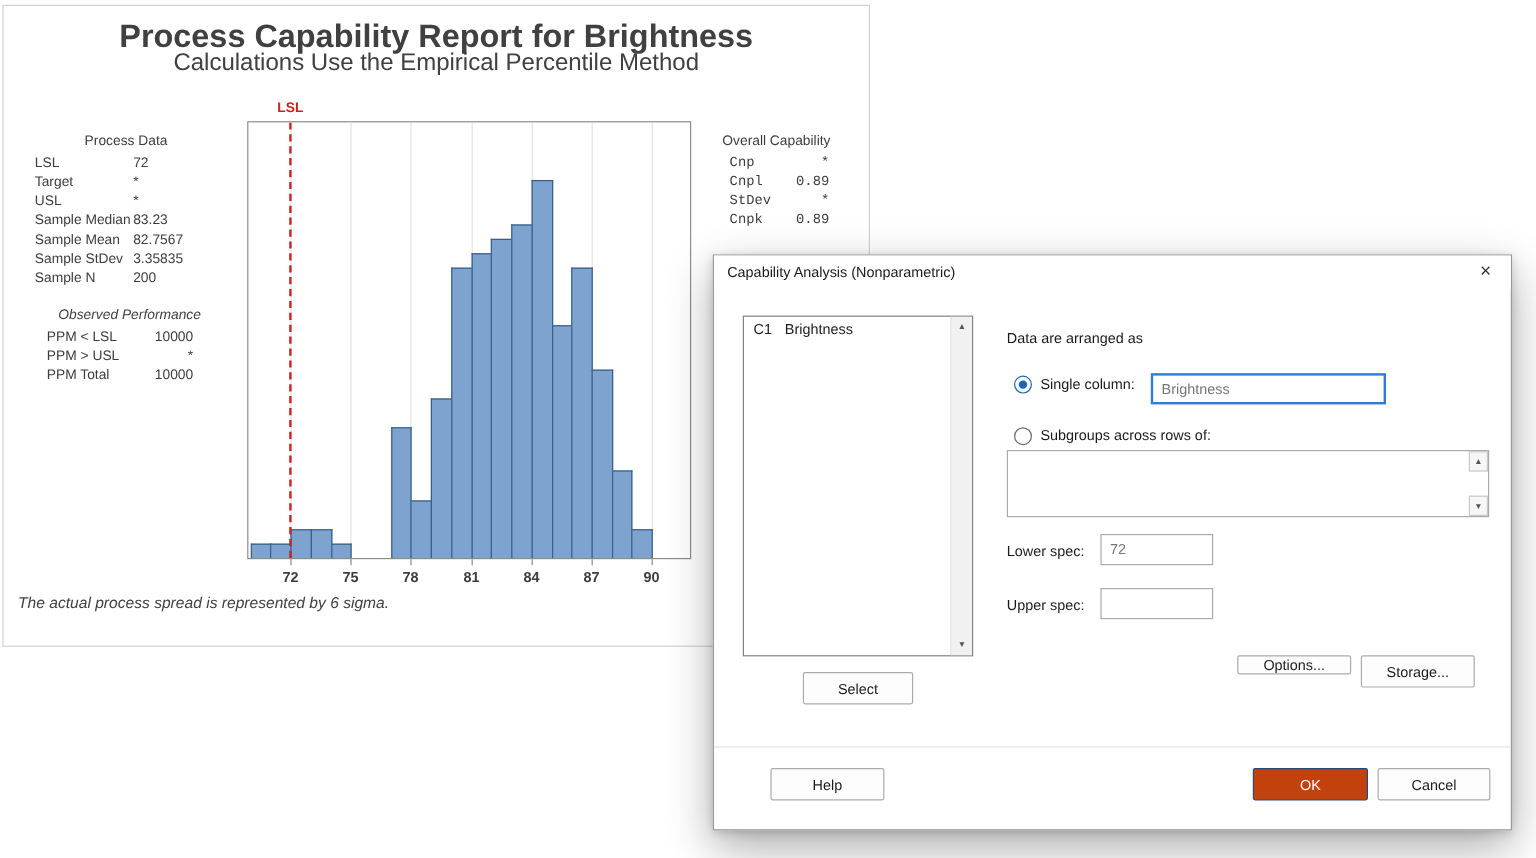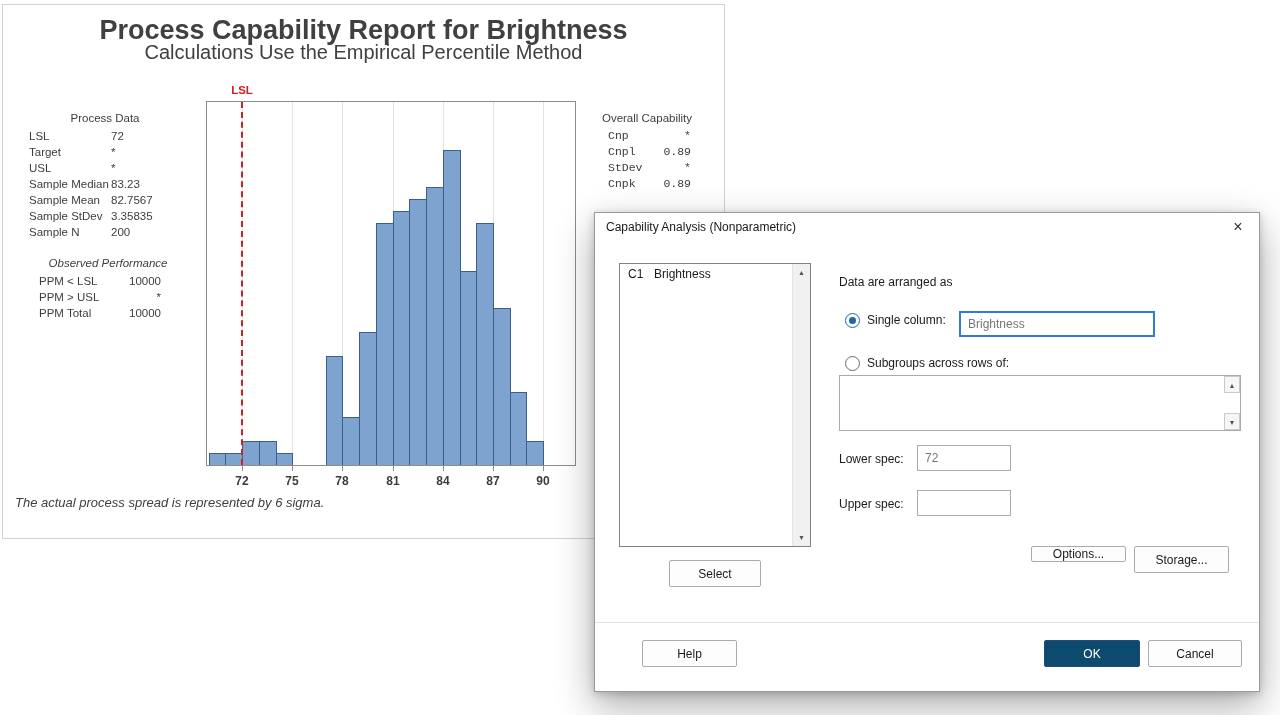--- a/index.html
+++ b/index.html
@@ -253,15 +253,15 @@
   <input class="textbox lower-input" value="72" style="">
 
   <div class="dlabel upper-label">Upper spec:</div>
   <input class="textbox upper-input" value="" style="">
 
   <button class="btn options-btn">Options...</button>
   <button class="btn storage-btn">Storage...</button>
 
   <div class="footer-line"></div>
   <button class="btn help-btn">Help</button>
-  <button class="btn ok-btn" id="ok-btn" style="background: #0c4a6e; border-color: rgb(36, 73, 127);">OK</button>
+  <button class="btn ok-btn" id="ok-btn" style="background: #c2410c; border-color: rgb(36, 73, 127);">OK</button>
   <button class="btn cancel-btn">Cancel</button>
 </div>
 
 </body></html>

